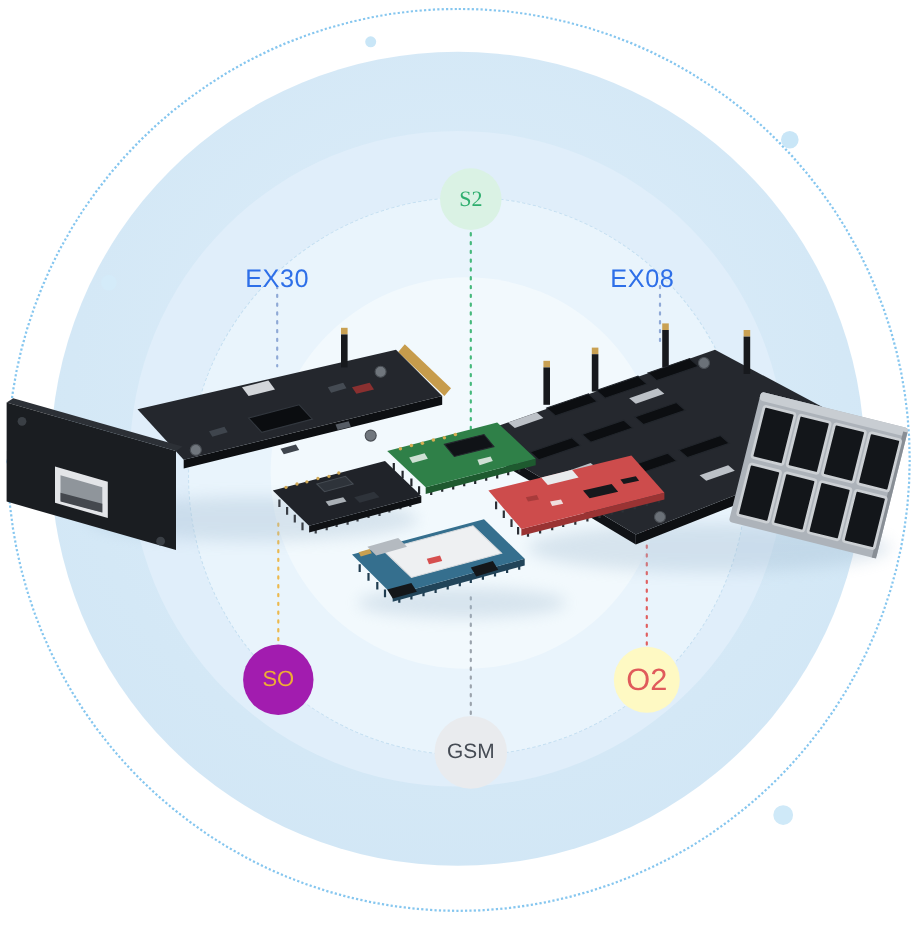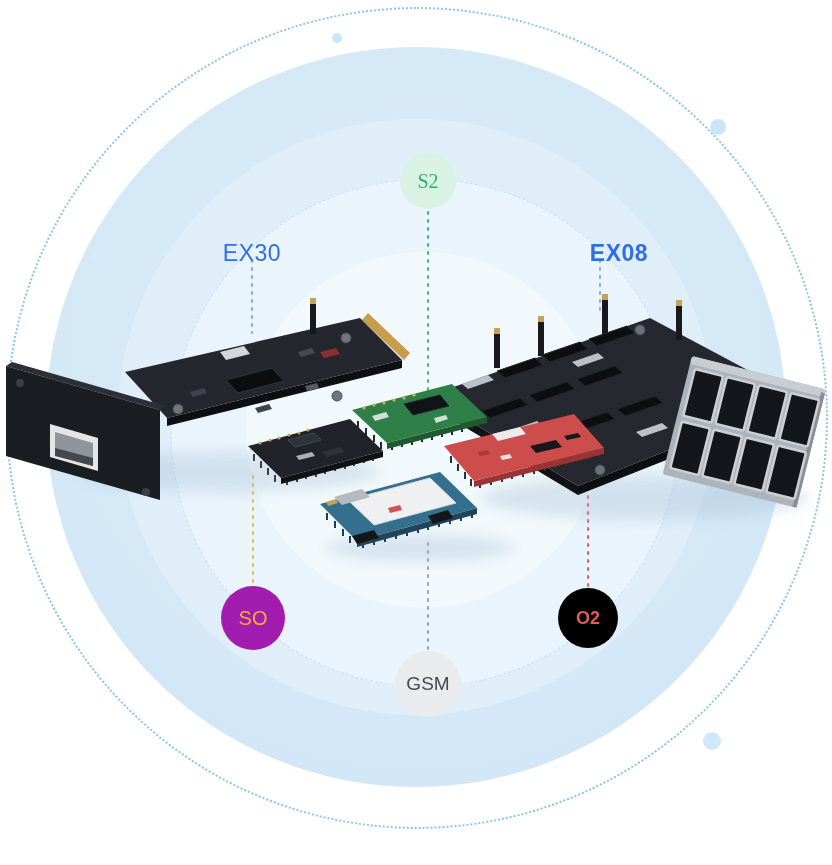--- a/index.html
+++ b/index.html
@@ -11,26 +11,26 @@
   .ring-outer{left:6px;top:7px;width:818px;height:818px;border:2px dotted #85c6ef;}
   .c1{left:46px;top:47px;width:740px;height:740px;
       background:radial-gradient(circle at 50% 42%, #deeefa 0%, #d4e8f6 62%, #cfe5f5 100%);}
   .c2{left:118px;top:119px;width:596px;height:596px;background:#e0eefa;}
   .c3{left:171px;top:179px;width:506px;height:506px;background:#e9f4fc;border:1px dashed #c6e0f2;}
   .c4{left:246px;top:252px;width:356px;height:356px;background:#f2f9fd;}
   svg.canvas{position:absolute;left:0;top:0;}
   .label-text{position:absolute;color:#2e6fe8;font-size:23px;font-weight:500;letter-spacing:.5px;
       width:76px;text-align:center;margin-top:16px;}
   #lbl-ex30{left:214px;top:224px;}
-  #lbl-ex08{left:581px;top:224px;font-weight:bold;}
+  #lbl-ex08{left:546px;top:224px;}
   .pill{position:absolute;border-radius:50%;display:flex;align-items:center;justify-content:center;
       font-weight:500;}
   #pill-s2{left:400px;top:153px;width:56px;height:56px;background:#daf2e4;color:#2fae6e;font-size:20px;font-family:Liberation Serif, serif;}
   #pill-so{left:221px;top:586px;width:64px;height:64px;background:#a21caf;color:#eead34;font-size:20px;}
-  #pill-o2{left:558px;top:588px;width:60px;height:60px;background:#000000;color:#e05b5b;font-size:18px;font-weight:bold;}
+  #pill-o2{left:558px;top:588px;width:60px;height:60px;background:#fef9c3;color:#e05b5b;font-size:28px;}
   #pill-gsm{left:395px;top:651px;width:66px;height:66px;background:#e9ebee;color:#454b54;font-size:19px;text-align:center;}
 </style>
 </head>
 <body>
 
 <div class="stage">
 
   <div class="circle ring-outer"></div>
   <div class="circle c1"></div>
   <div class="circle c2"></div>

